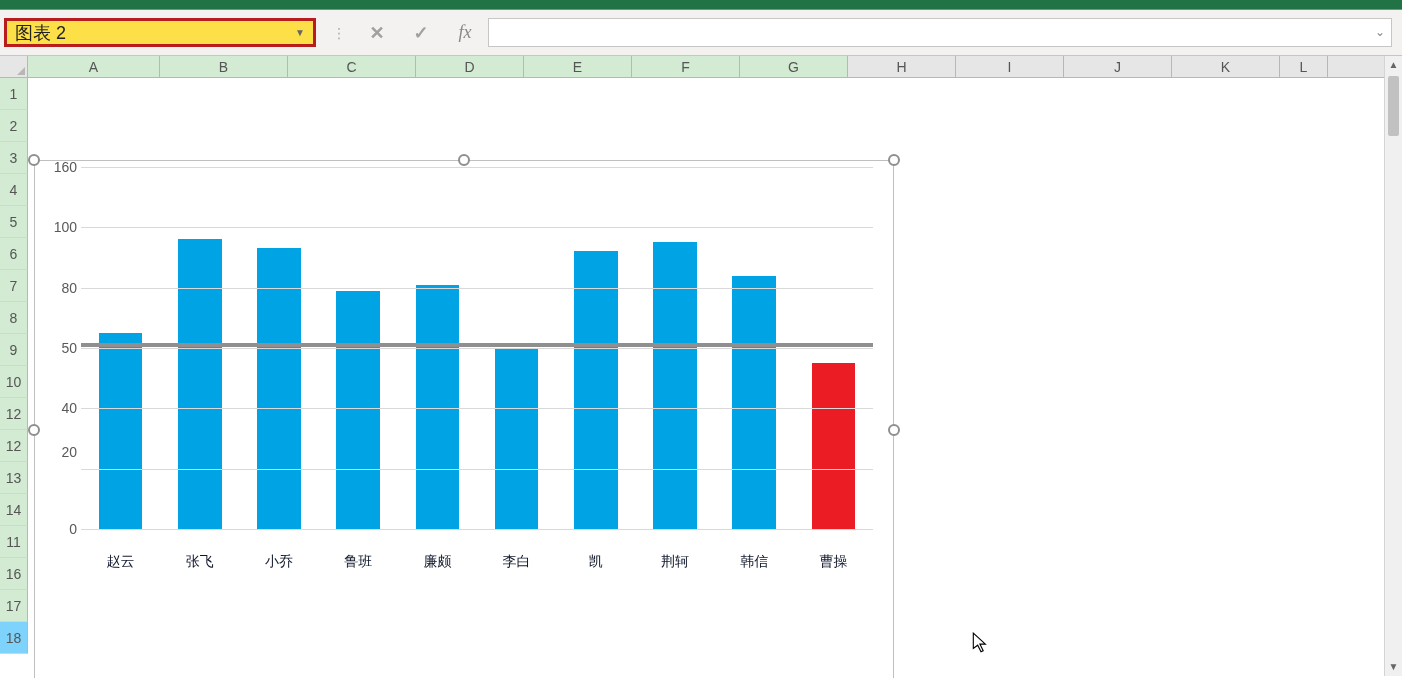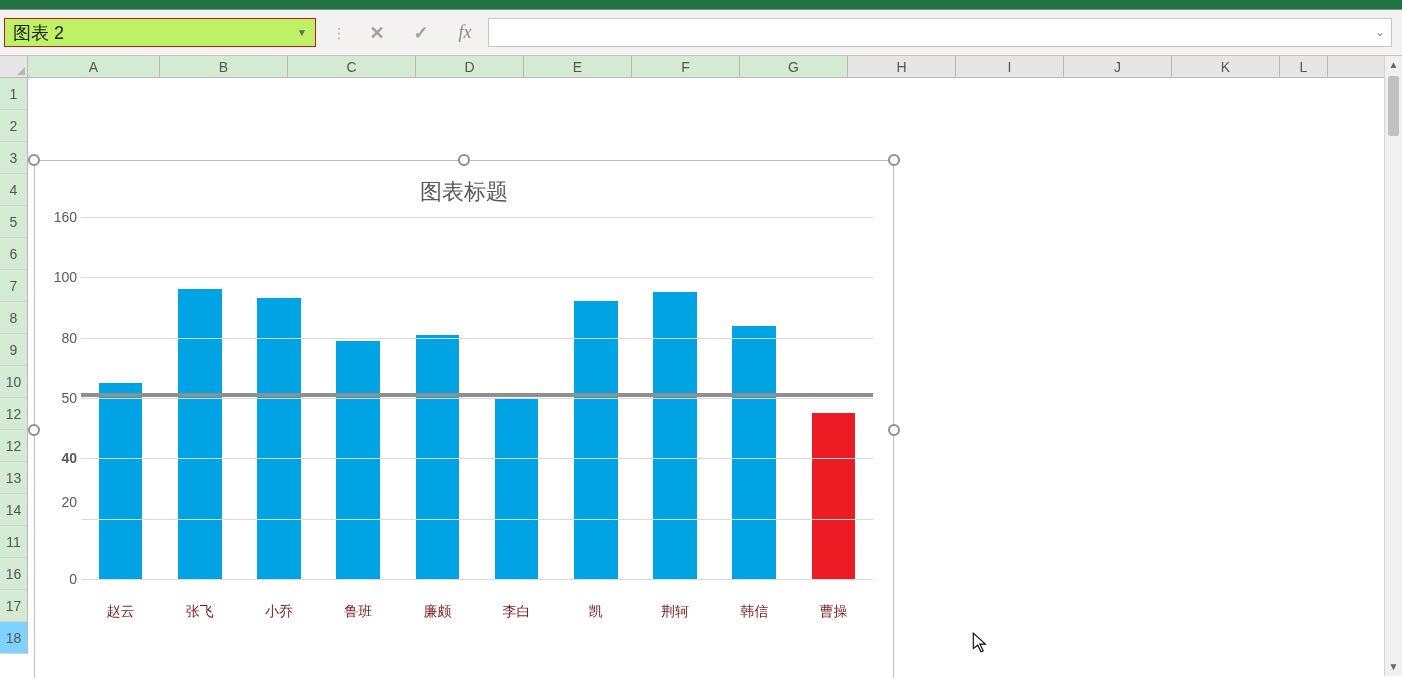--- a/index.html
+++ b/index.html
@@ -24,23 +24,23 @@
     height: 46px;
     background: #f3f2f1;
     border-bottom: 1px solid #c8c6c4;
   }
   .name-box {
     width: 312px;
     display: flex;
     align-items: center;
     padding: 4px 8px;
     border-right: 1px solid #c8c6c4;
-    background: #bef264;
+    background: #fde047;
     margin: 8px 6px 8px 4px;
-    border: 1px solid #b91c1c;
+    border: 3px solid #b91c1c;
   }
   .name-box-text {
     flex: 1;
     font-size: 18px;
     color: #222;
   }
   .name-box-dd {
     font-size: 10px;
     color: #666;
     cursor: pointer;
@@ -224,21 +224,21 @@
     left: 0; right: 0;
   }
   .x-labels {
     display: flex;
     margin: 0 20px 0 46px;
   }
   .x-lbl {
     flex: 1;
     text-align: center;
     font-size: 14px;
-    color: #7f1d1d;
+    color: #0f172a;
     padding-top: 6px;
     font-family: Liberation Serif, serif;
   }
   .legend {
     display: flex;
     gap: 40px;
     justify-content: center;
     align-items: center;
     margin-top: 28px;
     font-size: 14px;
@@ -357,27 +357,26 @@
     <div class="vscroll-btn" style="position:absolute;bottom:0;left:0;right:0">▼</div>
   </div>
 
   <div class="chart-object">
     <div class="sel-handle sh-tl"></div>
     <div class="sel-handle sh-tm"></div>
     <div class="sel-handle sh-tr"></div>
     <div class="sel-handle sh-ml"></div>
     <div class="sel-handle sh-mr"></div>
 
-    <div class="chart-title">图表标题</div>
 
     <div class="plot-area">
       <div class="y-axis">
           <div class="y-tick" style="top: 362px;">0</div>
           <div class="y-tick" style="top: 285px;">20</div>
-          <div class="y-tick" style="top: 241.333px; font-weight: bold;">40</div>
+          <div class="y-tick" style="top: 241.333px;">40</div>
           <div class="y-tick" style="top: 181px;">50</div>
           <div class="y-tick" style="top: 120.667px;">80</div>
           <div class="y-tick" style="top: 60.3333px;">100</div>
           <div class="y-tick" style="top: 0px;">160</div>
         </div>
       <div class="bars-layer">
           <div class="bar" style="left: 2.25%; width: 5.5%; height: 196.083px; background: rgb(0, 164, 228);"></div>
           <div class="bar" style="left: 12.25%; width: 5.5%; height: 289.6px; background: rgb(0, 164, 228);"></div>
           <div class="bar" style="left: 22.25%; width: 5.5%; height: 280.55px; background: rgb(0, 164, 228);"></div>
           <div class="bar" style="left: 32.25%; width: 5.5%; height: 238.317px; background: rgb(0, 164, 228);"></div>

